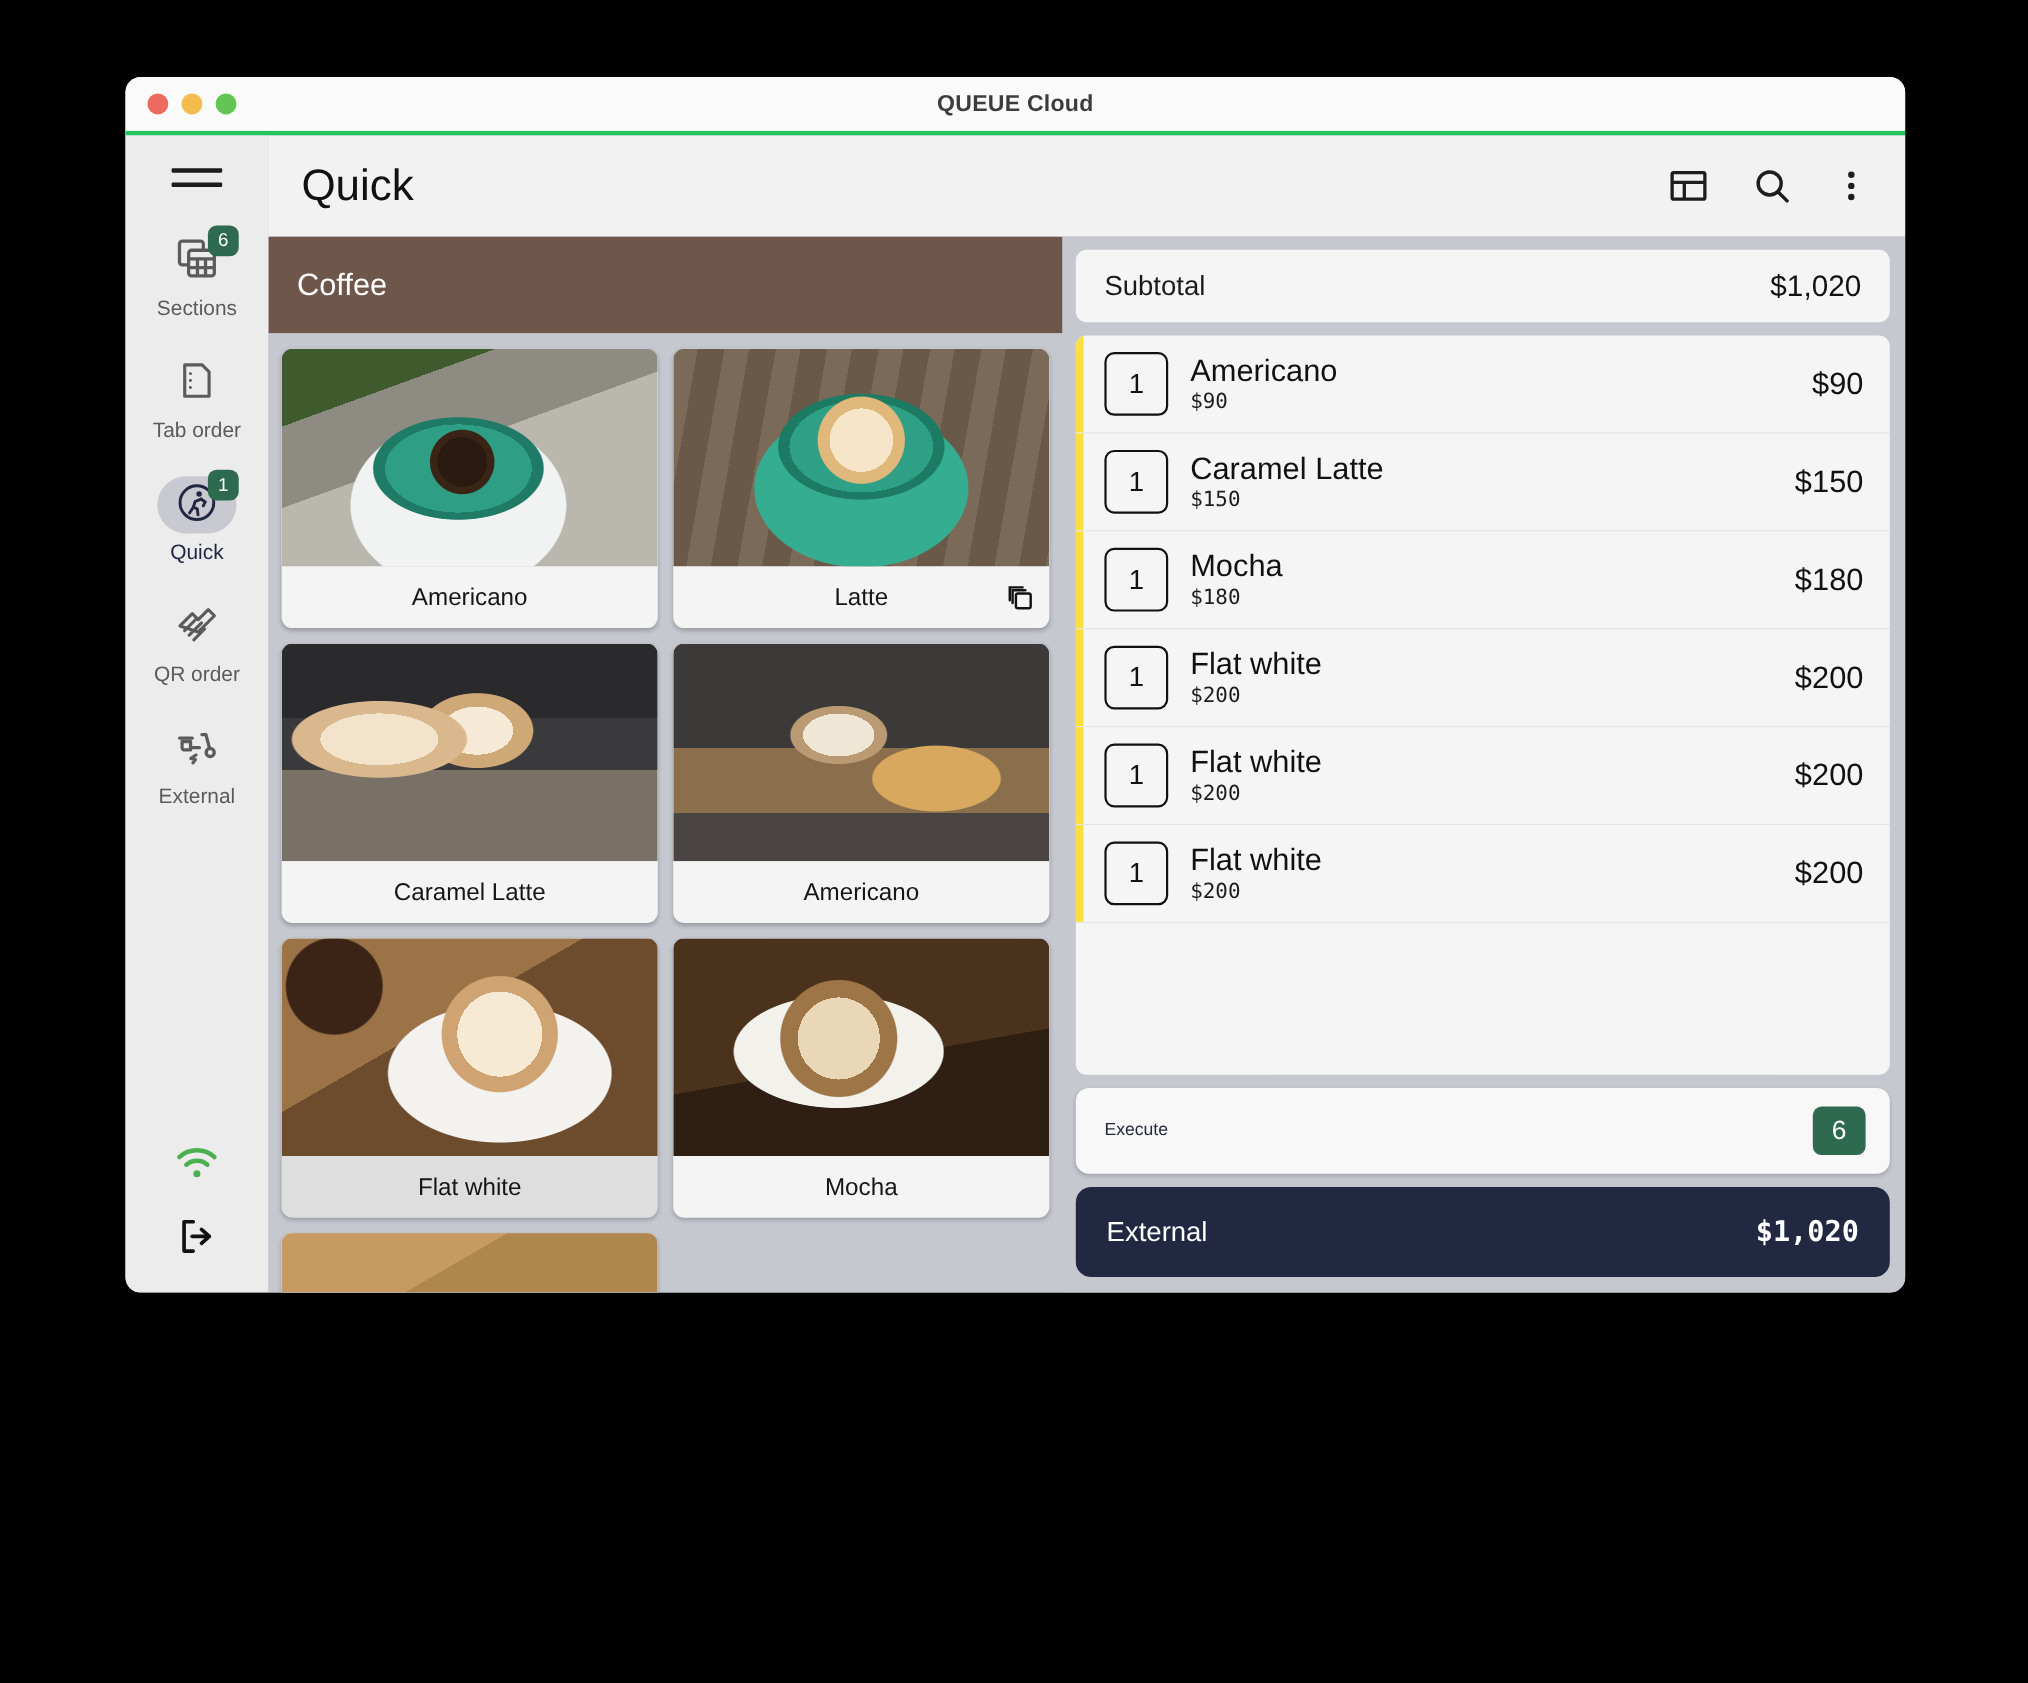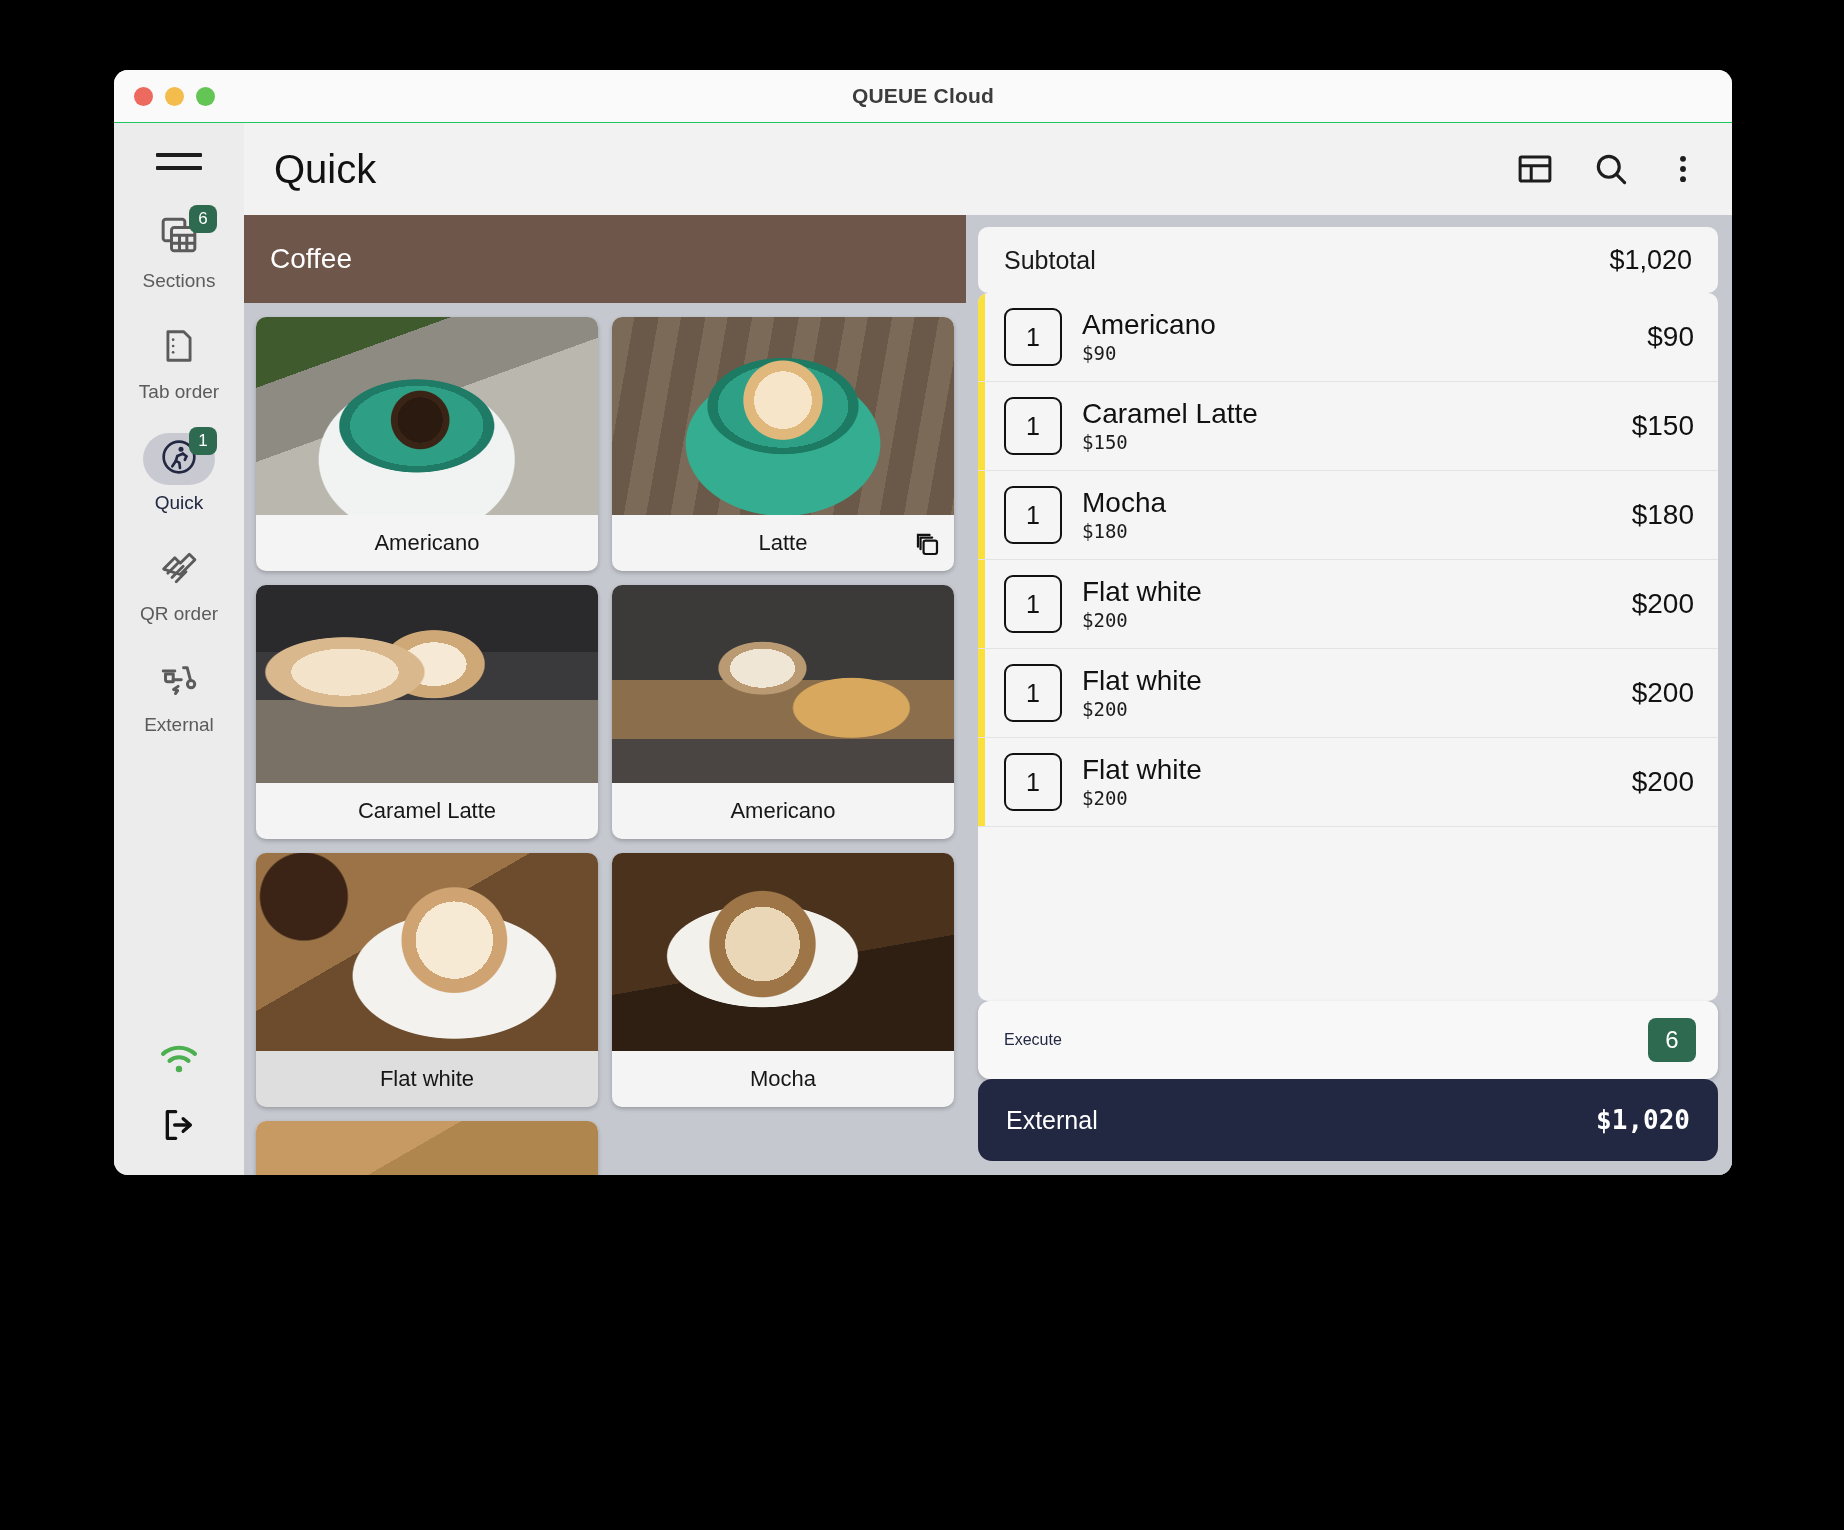--- a/index.html
+++ b/index.html
@@ -21,21 +21,21 @@
     height: 1105px;
     background: #f2f2f2;
     border-radius: 14px;
     overflow: hidden;
     box-shadow: 0 18px 60px rgba(0,0,0,0.45);
   }
   .titlebar {
     position: relative;
     height: 53px;
     background: #fafafa;
-    border-bottom: 1px solid #22c55e;
+    border-bottom: 4px solid #22c55e;
     display: flex;
     align-items: center;
   }
   .traffic { display: flex; gap: 12px; padding-left: 20px; }
   .dot { width: 19px; height: 19px; border-radius: 50%; }
   .dot.red    { background: #ec6a5e; }
   .dot.yellow { background: #f2bd4d; }
   .dot.green  { background: #62c554; }
   .win-title {
     position: absolute;
@@ -226,20 +226,21 @@
       linear-gradient(150deg, #c79a64 0 30%, #b0864f 30% 70%, #9c7442 70% 100%);
   }
 
   
   .order-panel {
     flex: 1;
     background: #c6c8d0;
     padding: 12px 14px 14px 12px;
     display: flex;
     flex-direction: column;
+    gap: 12px;
     min-width: 0;
   }
   .subtotal-bar {
     background: #f5f5f6;
     border-radius: 10px;
     height: 66px;
     display: flex;
     align-items: center;
     justify-content: space-between;
     padding: 0 26px;

